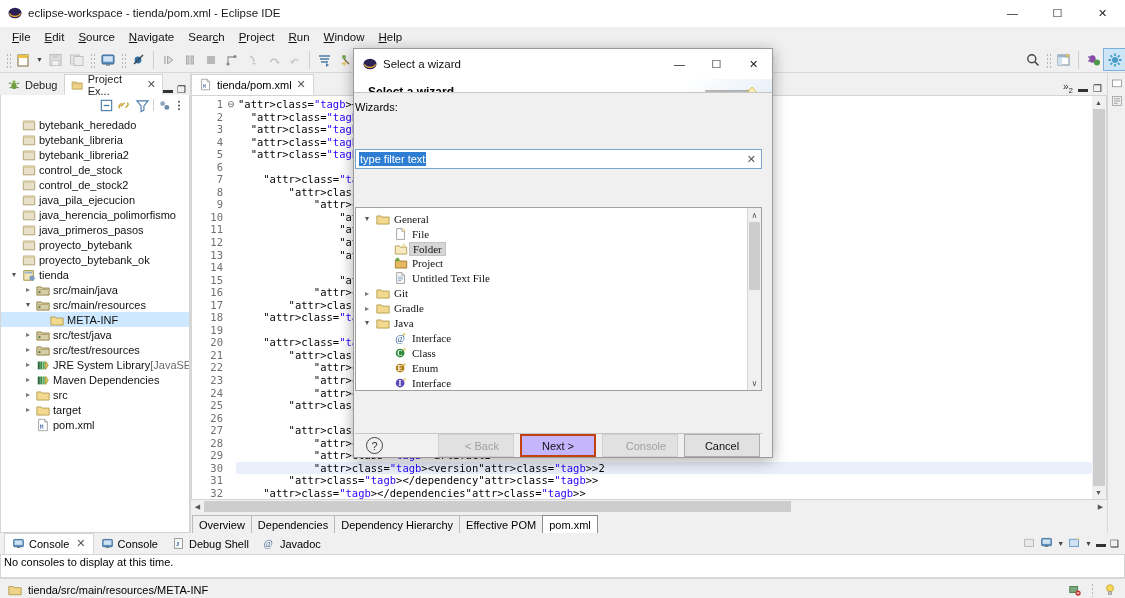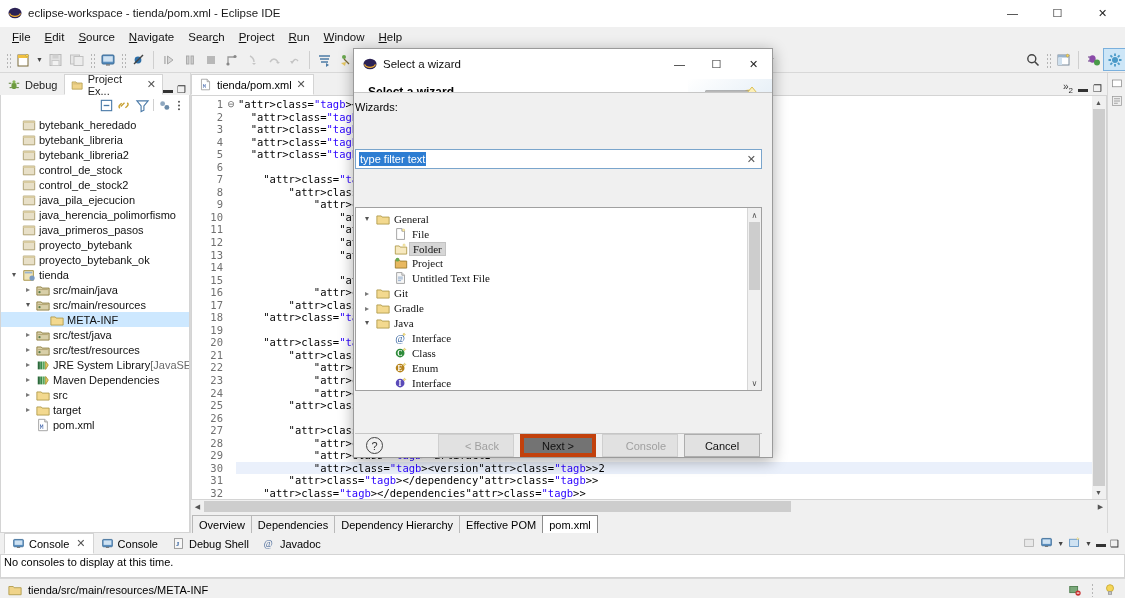--- a/index.html
+++ b/index.html
@@ -150,21 +150,21 @@
   .wsb-track { flex: 1; position: relative; }
   .wsb-thumb { position: absolute; left: 1px; right: 1px; top: 0; height: 68px; background: #cdcdcd; }
   .dlg-sep { height: 1px; background: #c6c6c6; margin: 10px 0 0 0; }
   .dlg-buttons { height: 46px; display: flex; align-items: center; padding: 0 12px; gap: 6px; }
   .helpbtn { width: 17px; height: 17px; border: 1.4px solid #444; border-radius: 50%;
              display: flex; align-items: center; justify-content: center;
              font-size: 11px; color: #333; }
   .btn { min-width: 76px; height: 23px; font-size: 11px; display: flex; align-items: center;
          justify-content: center; border: 1px solid #adadad; background: #e1e1e1; color: #111; }
   .btn.disabled { color: #a0a0a0; background: #e1e1e1; border-color: #cfcfcf; padding-left: 12px; }
-  .btn.focus { border: 4px solid #c2410c; background: #737373; }
+  .btn.focus { border: 2px solid #c2410c; background: #c4b5fd; }
   .spacer-btn { margin-left: auto; }
 
   .v-scroll { width: 14px; background: #f0f0f0; display: flex; flex-direction: column; }
   .h-scroll { height: 13px; background: #f0f0f0; display: flex; align-items: center; }
   .sc-arrow { height: 13px; width: 13px; display: flex; align-items: center; justify-content: center;
               font-size: 7px; color: #555; }
   .sc-thumb-v { background: #cdcdcd; width: 12px; margin: 0 1px; }
   .sc-thumb-h { background: #cdcdcd; height: 11px; }
   .sc-track { flex: 1; position: relative; }
 </style>

